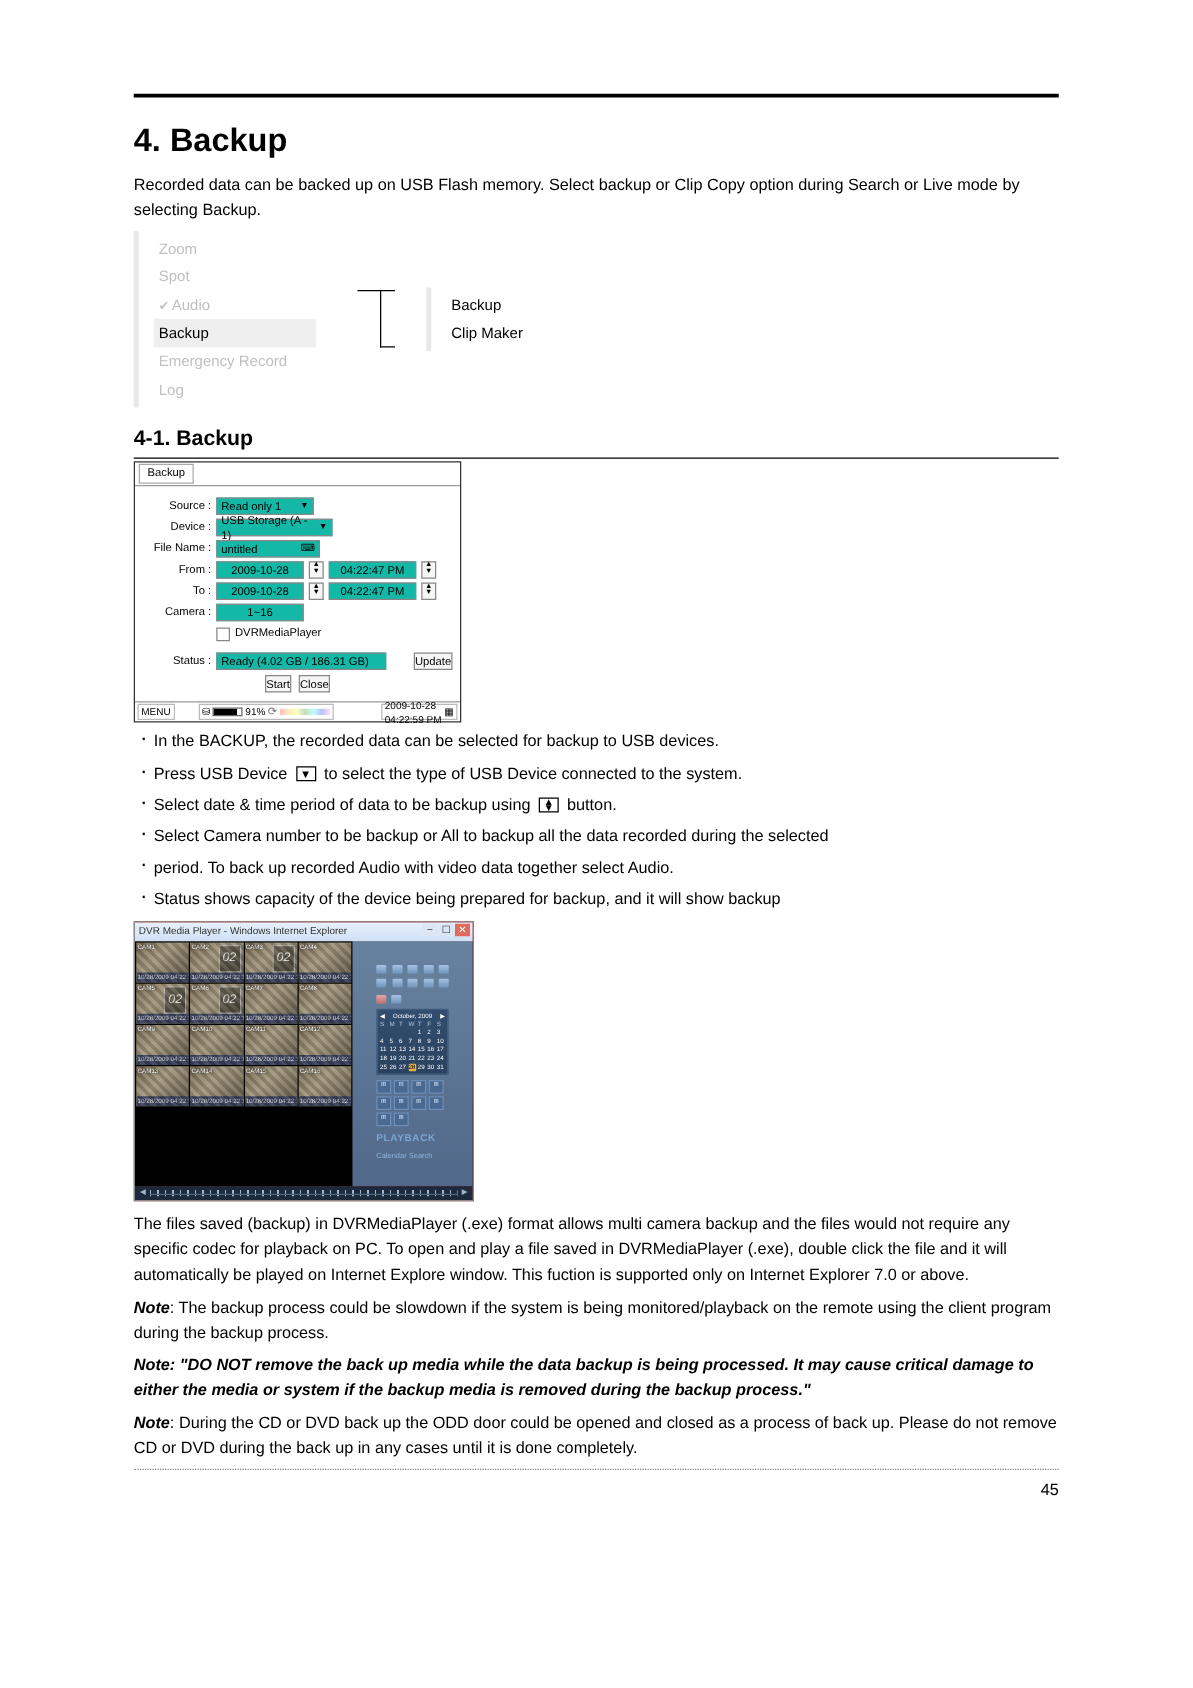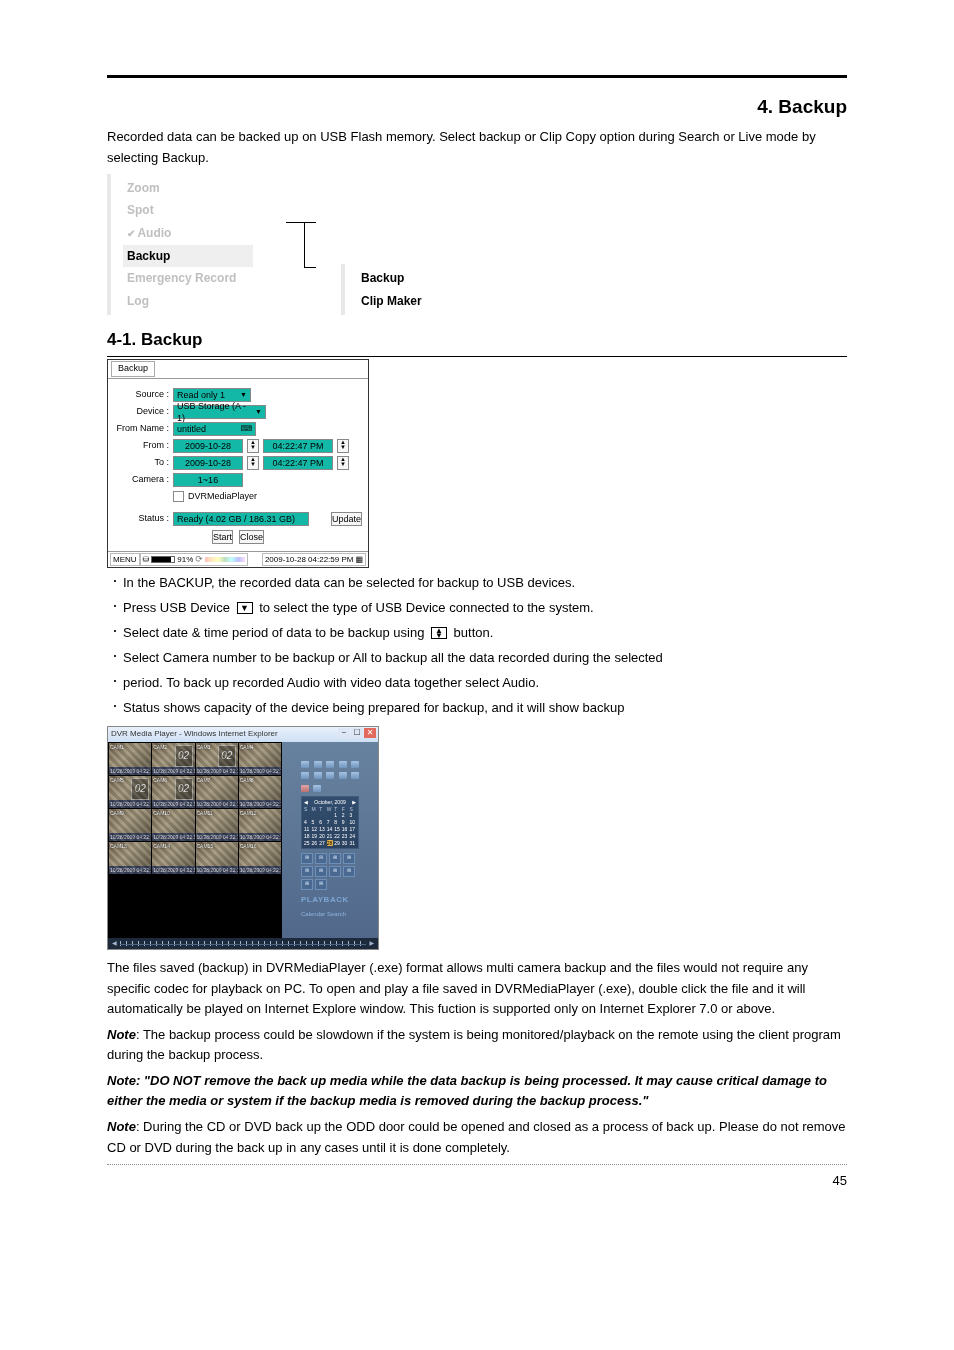--- a/index.html
+++ b/index.html
@@ -14,35 +14,33 @@
   .page {
     width: 740px;
     margin: 75px auto 0 auto;
     position: relative;
   }
   .rule {
     border-top: 3px solid #000;
     margin-bottom: 14px;
   }
   h1.title {
-    font-size: 19px;
+    font-size: 26px;
     font-weight: bold;
     margin: 0 0 6px 0;
-    text-align: right;
   }
   p.intro {
     margin: 0 0 6px 0;
   }
   
   .menu-row {
     display: flex;
-    align-items: flex-end;
+    align-items: center;
     gap: 25px;
     margin: 2px 0 12px 0;
-    font-weight: bold;
   }
   .menu-box {
     position: relative;
   }
   .menu-box ul {
     list-style: none;
     margin: 0;
     padding: 3px 8px 3px 12px;
     border-left: 4px solid #e8e8e8;
   }
@@ -143,21 +141,21 @@
     display:inline-block;
     margin-right:4px;
     vertical-align:middle;
   }
   .dlg .status-bar {
     border-top:1px solid #999;
     display:flex;
     align-items:center;
     font-size:8px;
     padding: 1px 2px;
-    gap:0;
+    gap:19px;
   }
   .dlg .status-bar .cell {
     border:1px solid #bbb;
     padding:0 2px;
     height:11px;
     line-height:11px;
     display:flex;
     align-items:center;
     gap:2px;
   }
@@ -480,21 +478,21 @@
         </span>
       </div>
       <div class="row">
         <span class="lbl">Device :</span>
         <span class="fld" style="width:85px">
           <span>USB Storage (A - 1)</span>
           <span class="drop-ic">▼</span>
         </span>
       </div>
       <div class="row">
-        <span class="lbl">From Name :</span>
+        <span class="lbl">File Name :</span>
         <span class="fld" style="width:75px">
           <span>untitled</span>
           <span style="font-size:8px">⌨</span>
         </span>
       </div>
       <div class="row">
         <span class="lbl">From :</span>
         <span class="fld center" style="width:62px">2009-10-28</span>
         <span class="spin">
             <span>▲</span>

